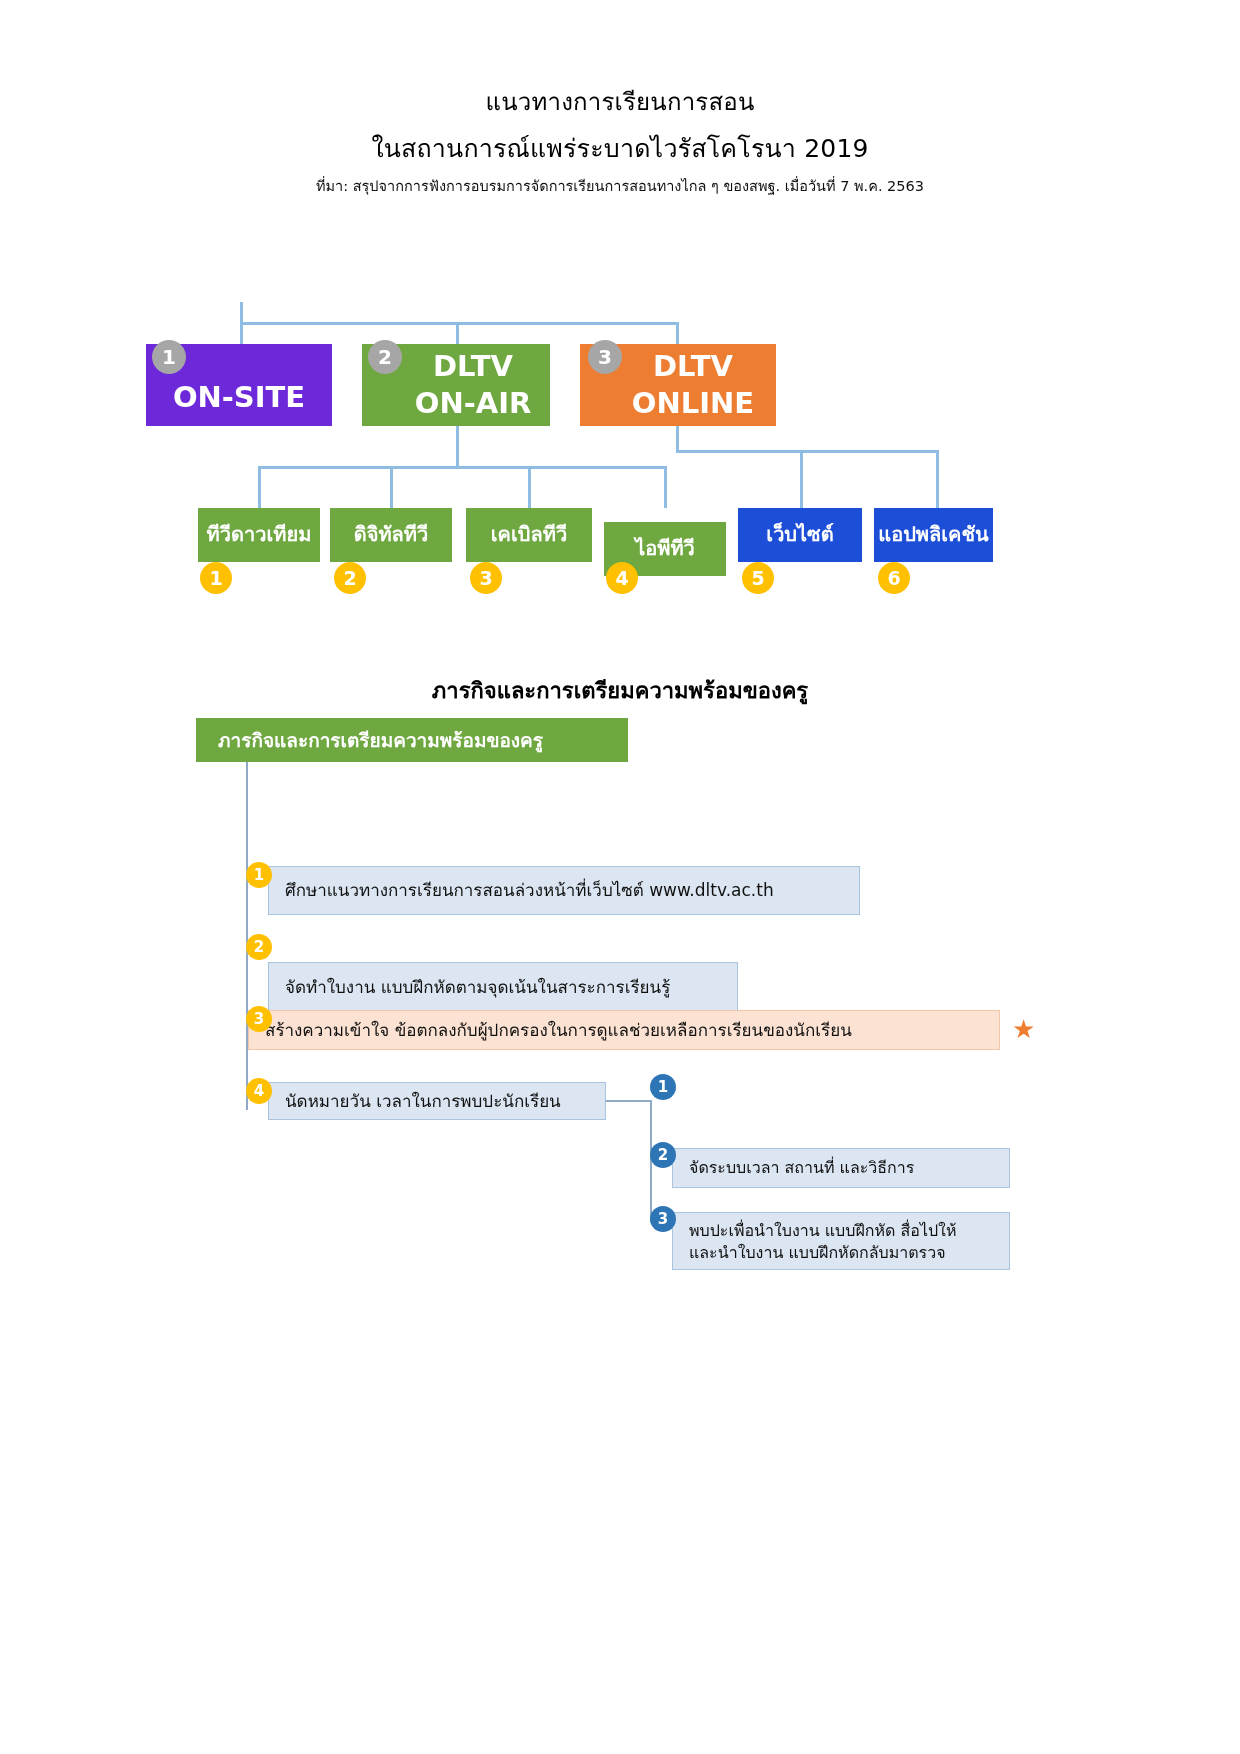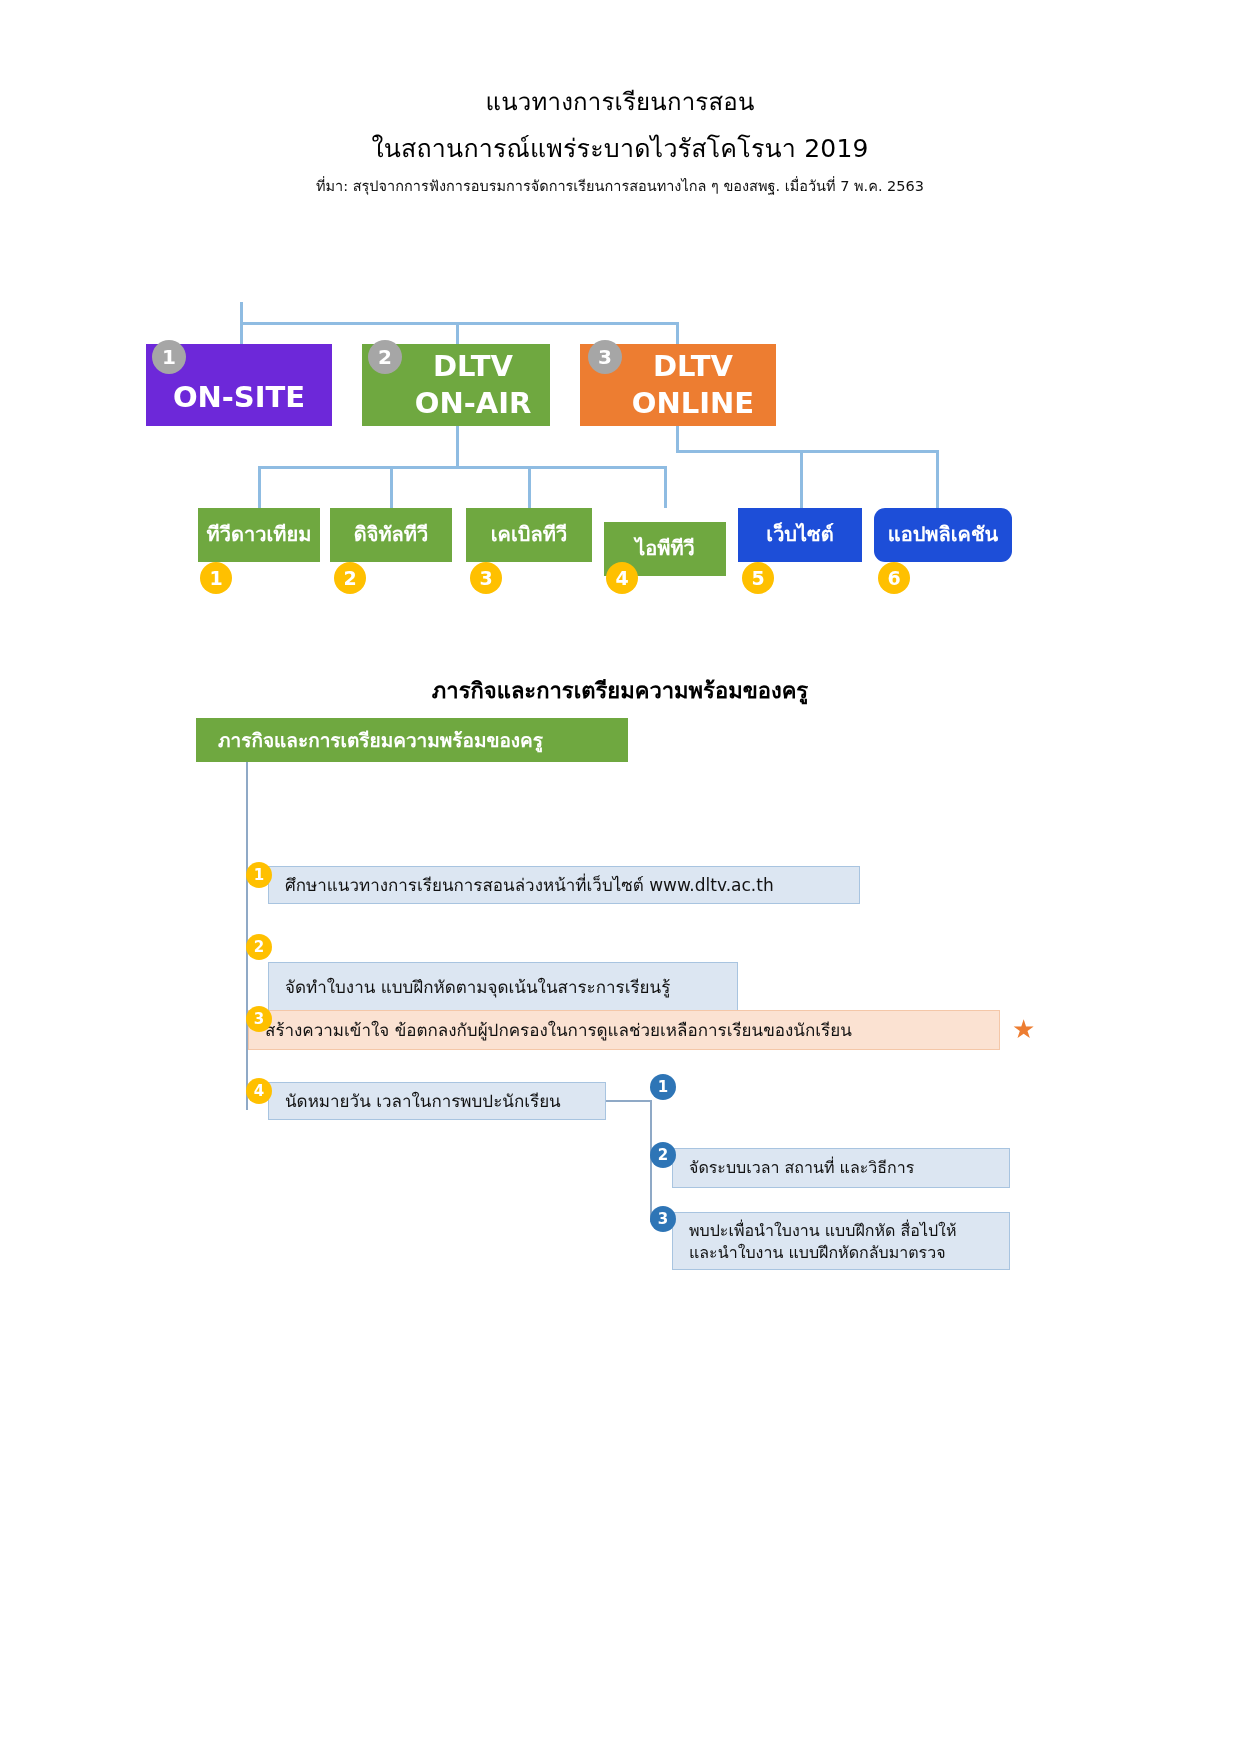--- a/index.html
+++ b/index.html
@@ -96,21 +96,21 @@
     top: 508px;
   }
   .tier3.green  { background: #6FA840; }
   .tier3.orange { background: #1d4ed8; }
 
   #leaf-1 { left: 198px; width: 122px; }
   #leaf-2 { left: 330px; width: 122px; }
   #leaf-3 { left: 466px; width: 126px; }
   #leaf-4 { left: 604px; width: 122px; margin-top: 14px; }
   #leaf-5 { left: 738px; width: 124px; }
-  #leaf-6 { left: 874px; width: 138px; border-radius: 11px; }
+  #leaf-6 { left: 874px; width: 119px; }
 
   
   .conn {
     position: absolute;
     background: #8FBCE2;
   }
   .conn.h { height: 3px; }
   .conn.v { width: 3px; }
 
   
@@ -307,21 +307,21 @@
 </div>
 
 <div id="tasks-heading">ภารกิจและการเตรียมความพร้อมของครู</div>
 
 <div id="tasks">
 
   <div id="tasks-banner">ภารกิจและการเตรียมความพร้อมของครู</div>
 
   <div class="spine" style="left:246px; top:762px; height:348px;"></div>
 
-  <div class="task-row" style="left:268px; top:866px; width:592px; height:38px;">
+  <div class="task-row" style="left:268px; top:866px; width:592px; height:49px;">
     <span>ศึกษาแนวทางการเรียนการสอนล่วงหน้าที่เว็บไซต์ www.dltv.ac.th</span>
   </div>
   <div class="t-badge" style="left:246px; top:862px;">1</div>
 
   <div class="task-row" style="left:268px; top:938px; width:470px; height:50px;margin-top:24px;">
     <span>จัดทำใบงาน แบบฝึกหัดตามจุดเน้นในสาระการเรียนรู้</span>
   </div>
   <div class="t-badge" style="left:246px; top:934px;">2</div>
 
   <div class="task-row highlight" style="left:248px; top:1010px; width:752px; height:40px; background:#FBE2D2; border-color:#F4C7A8;">

